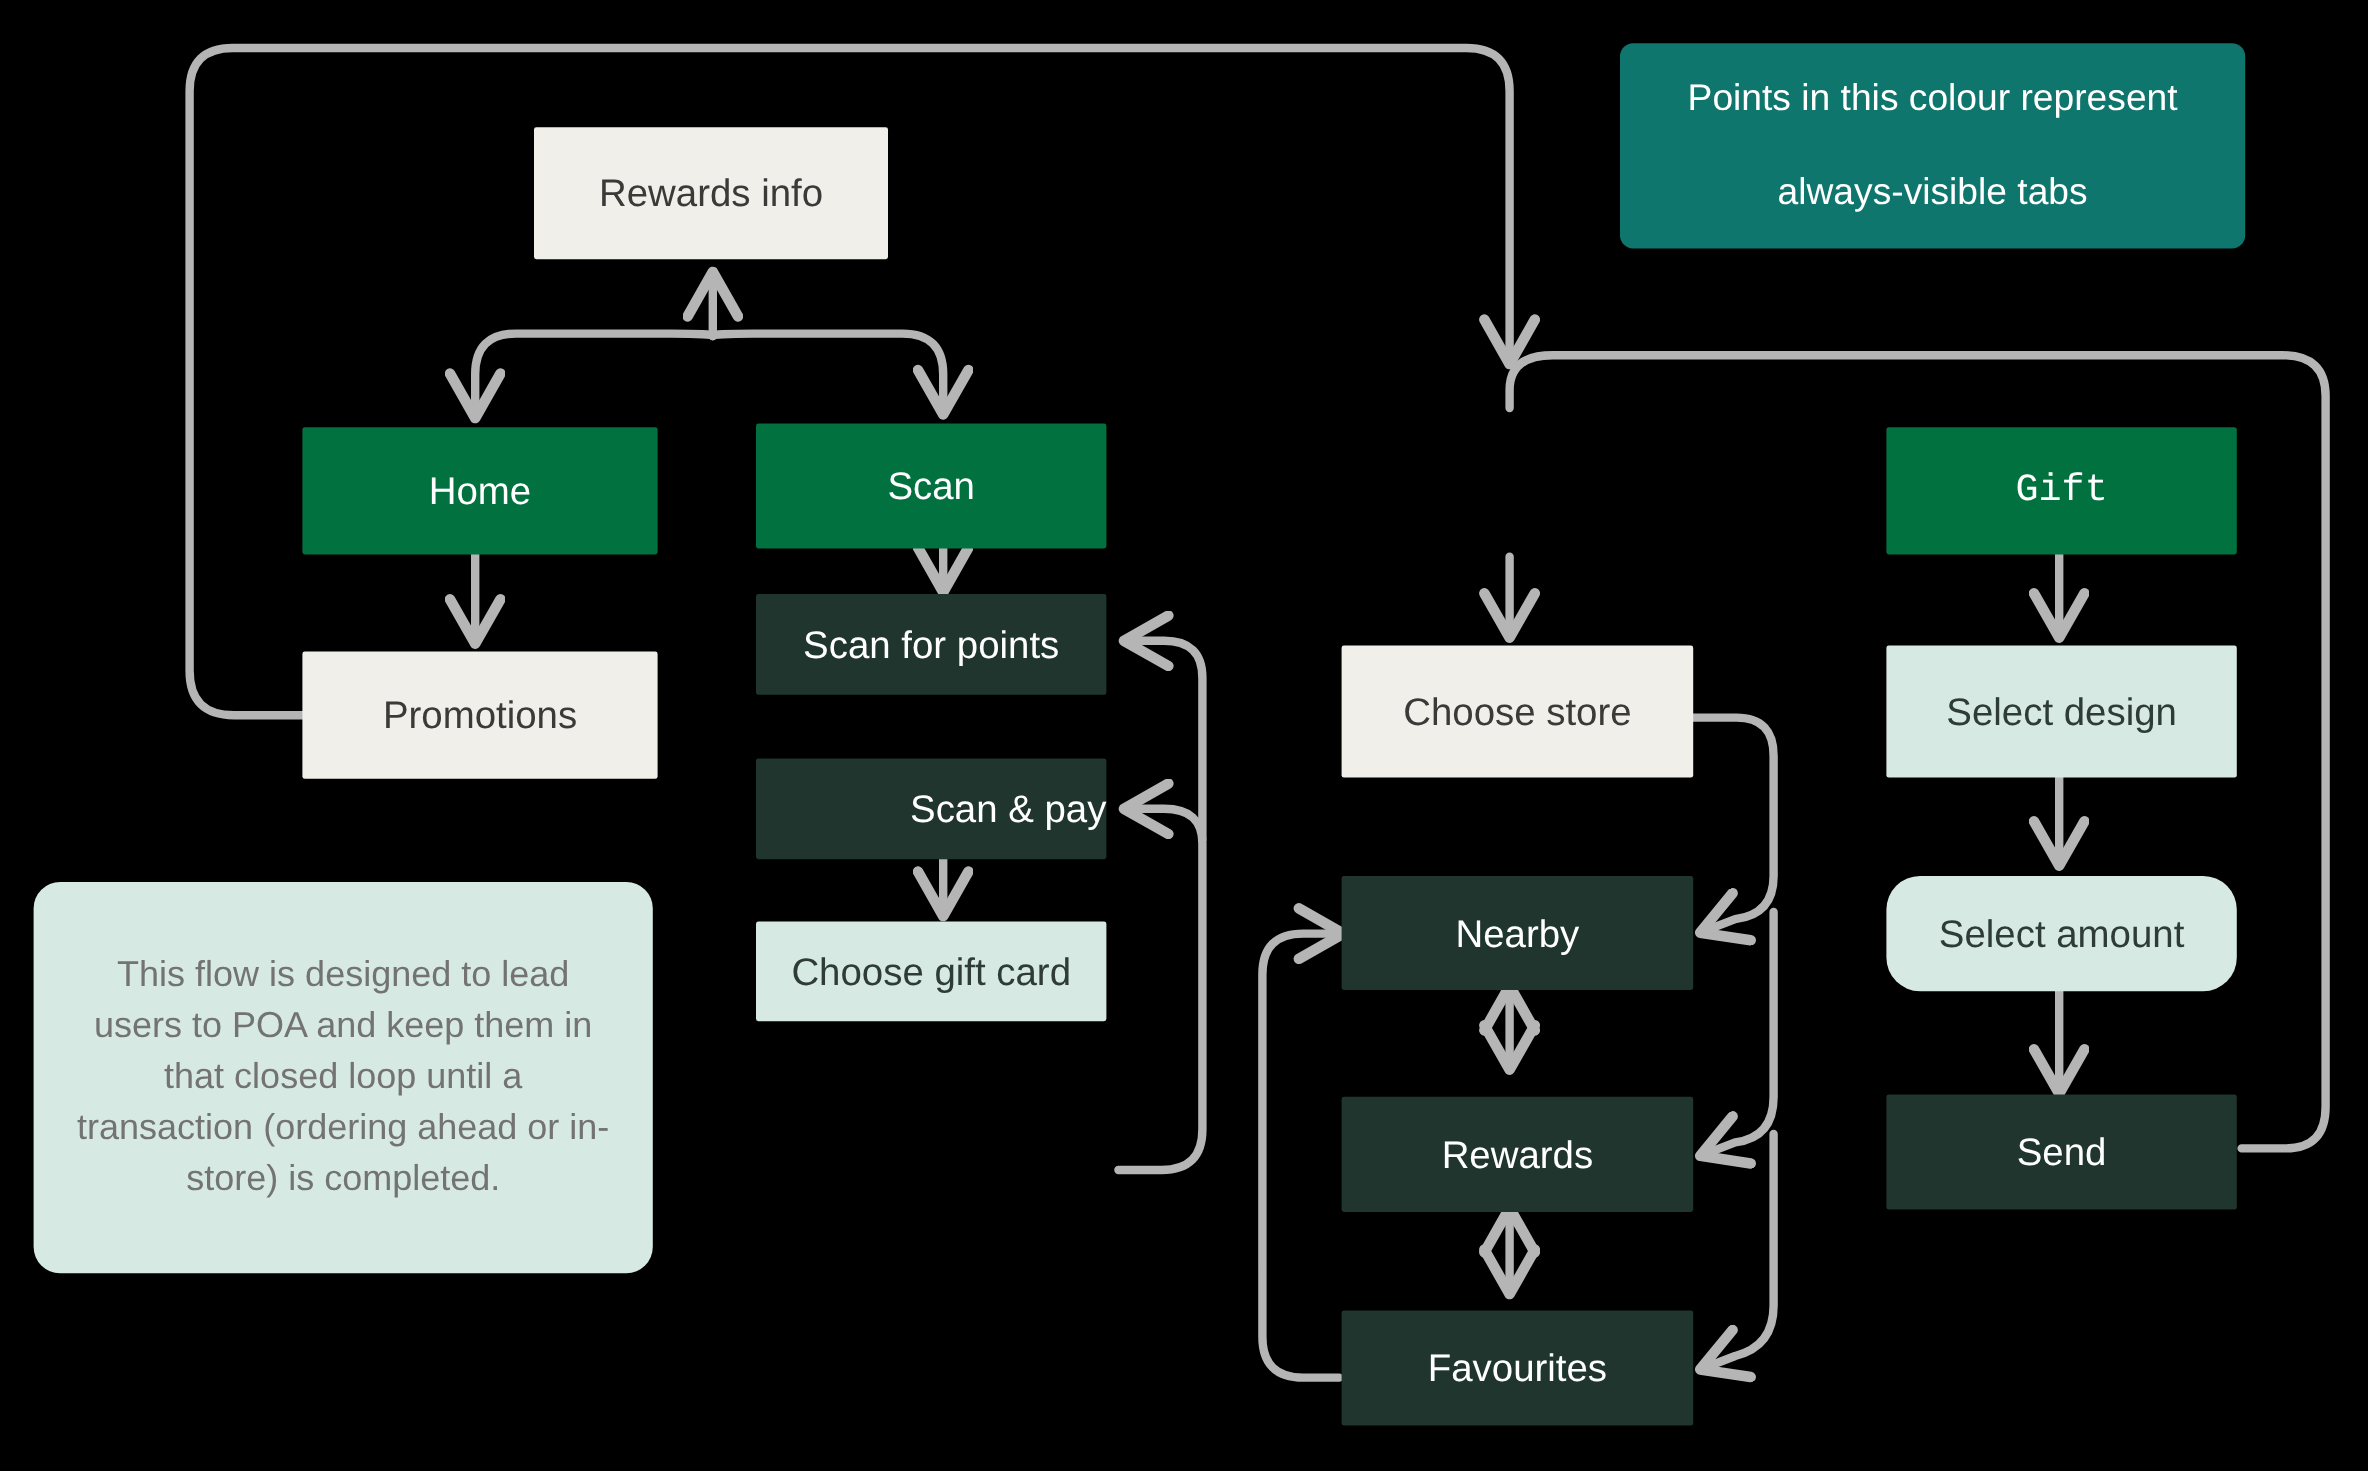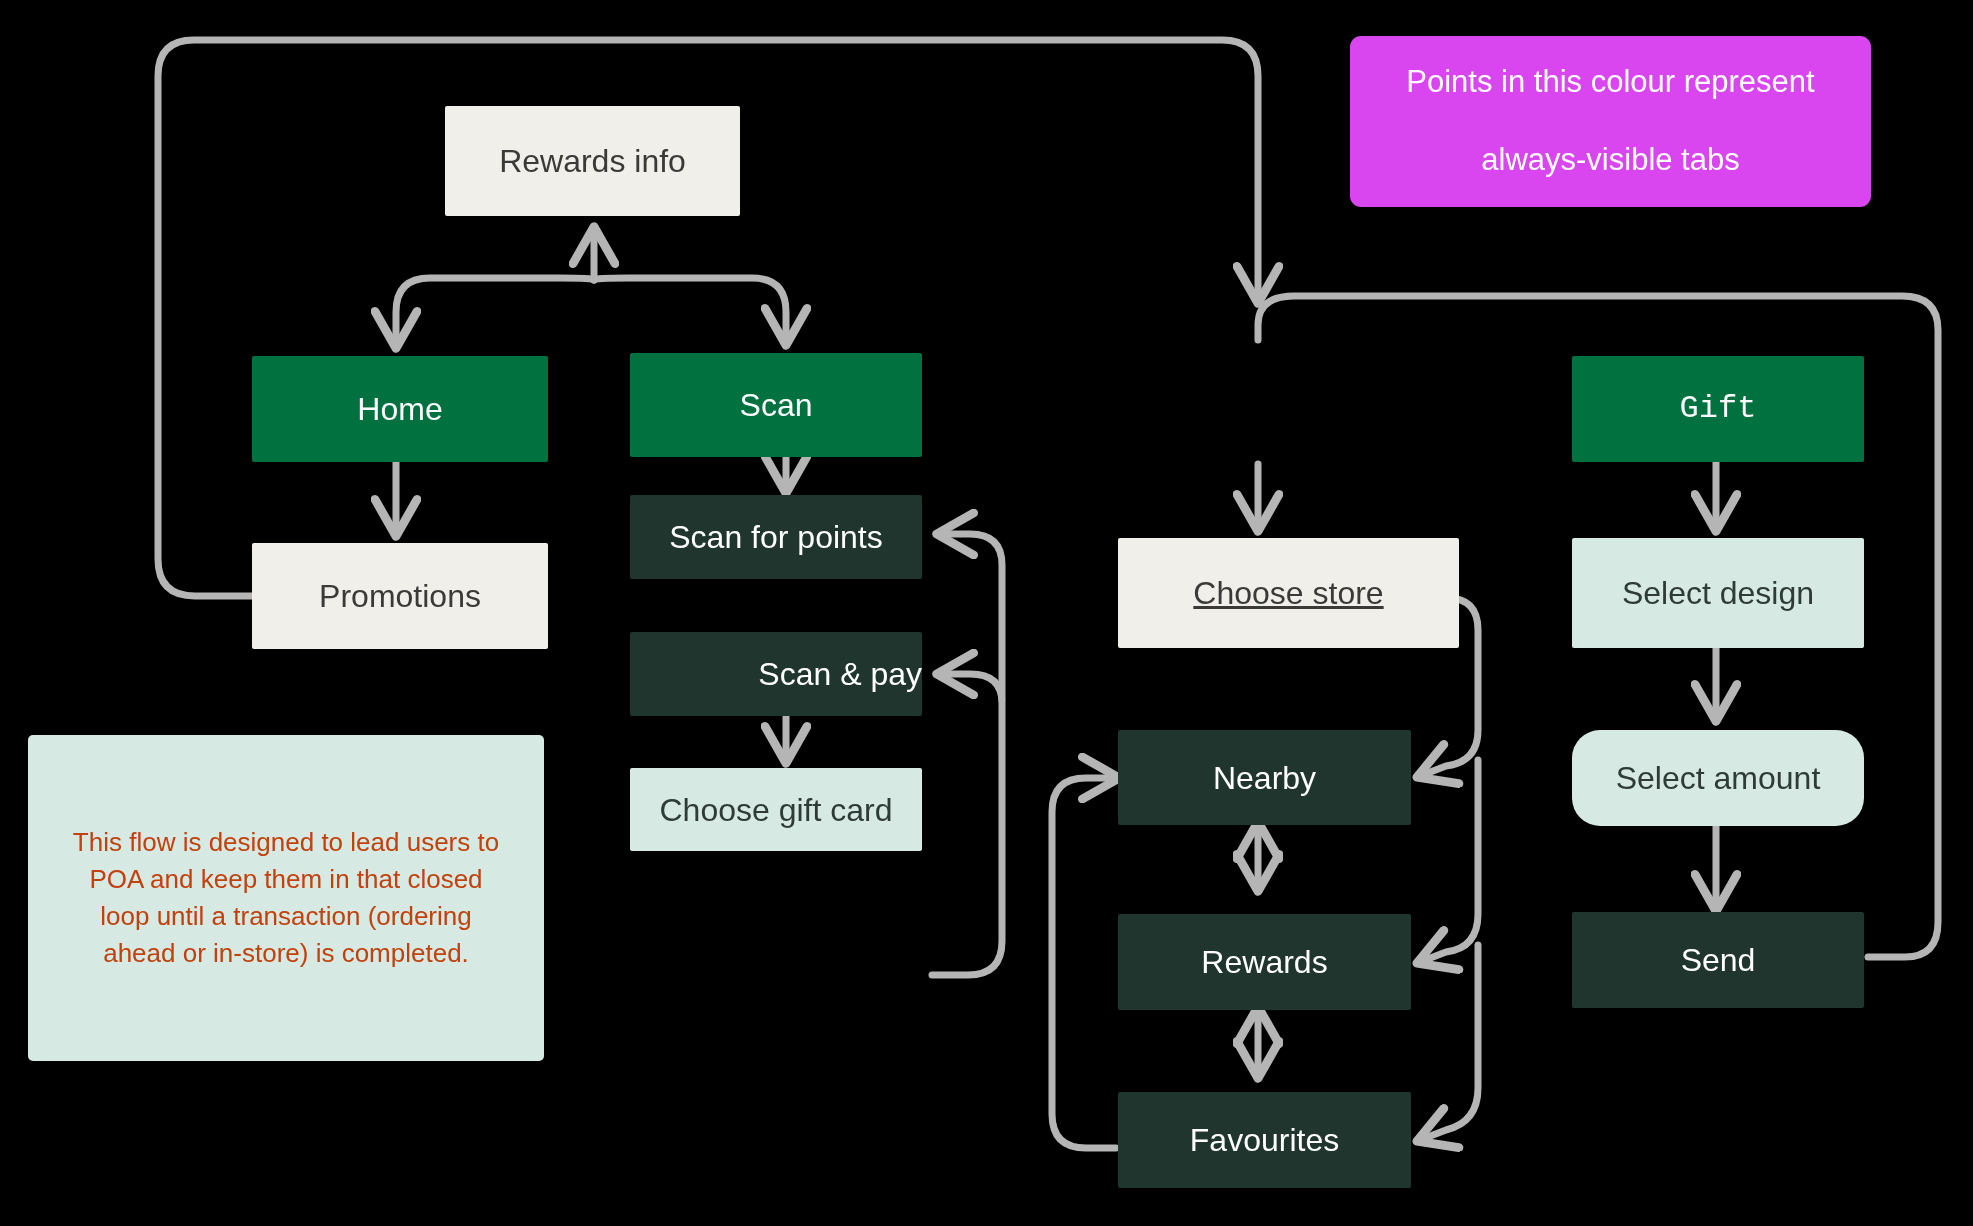--- a/index.html
+++ b/index.html
@@ -29,34 +29,34 @@
     justify-content: center;
     text-align: center;
     box-sizing: border-box;
     line-height: 1.25;
   }
   .tab      { background: #00713f; color: #ffffff; border-radius: 2px; }
   .cream    { background: #f1efe9; color: #3a3a38; border-radius: 2px; }
   .dark     { background: #1f352e; color: #ffffff; border-radius: 2px; }
   .mint     { background: #d6e9e2; color: #2f3b37; border-radius: 2px; }
   .legend {
-    background: #d946ef;
+    background: #0f766e;
     color: #ffffff;
     border-radius: 11px;
     padding: 0 12px;
     font-size: 31px;
     flex-direction: column;
     gap: 39px;
   }
   .legend span { display: block; }
   .note {
     background: #d6e9e2;
-    color: #c2410c;
-    border-radius: 5px;
-    font-size: 26px;
+    color: #737373;
+    border-radius: 22px;
+    font-size: 30px;
     padding: 0 34px;
     line-height: 1.42;
   }
   .label-32 { font-size: 32px; }
 </style>
 </head>
 <body>
 
 <div id="stage">
 
@@ -134,21 +134,21 @@
   </div>
 
   <div class="node cream label-32" style="left:252px; top:543px; width:296px; height:106px;">
     <span>Promotions</span>
   </div>
 
   <div class="node dark label-32" style="left:630px; top:495px; width:292px; height:84px;">
     <span>Scan for points</span>
   </div>
 
-  <div class="node cream label-32" style="left:1118px; top:538px; width:341px; height:110px;text-decoration:underline;">
+  <div class="node cream label-32" style="left:1118px; top:538px; width:293px; height:110px;">
     <span>Choose store</span>
   </div>
 
   <div class="node mint label-32" style="left:1572px; top:538px; width:292px; height:110px;">
     <span>Select design</span>
   </div>
 
   <div class="node dark label-32" style="left:630px; top:632px; width:292px; height:84px;justify-content:flex-end;">
     <span>Scan &amp; pay</span>
   </div>

